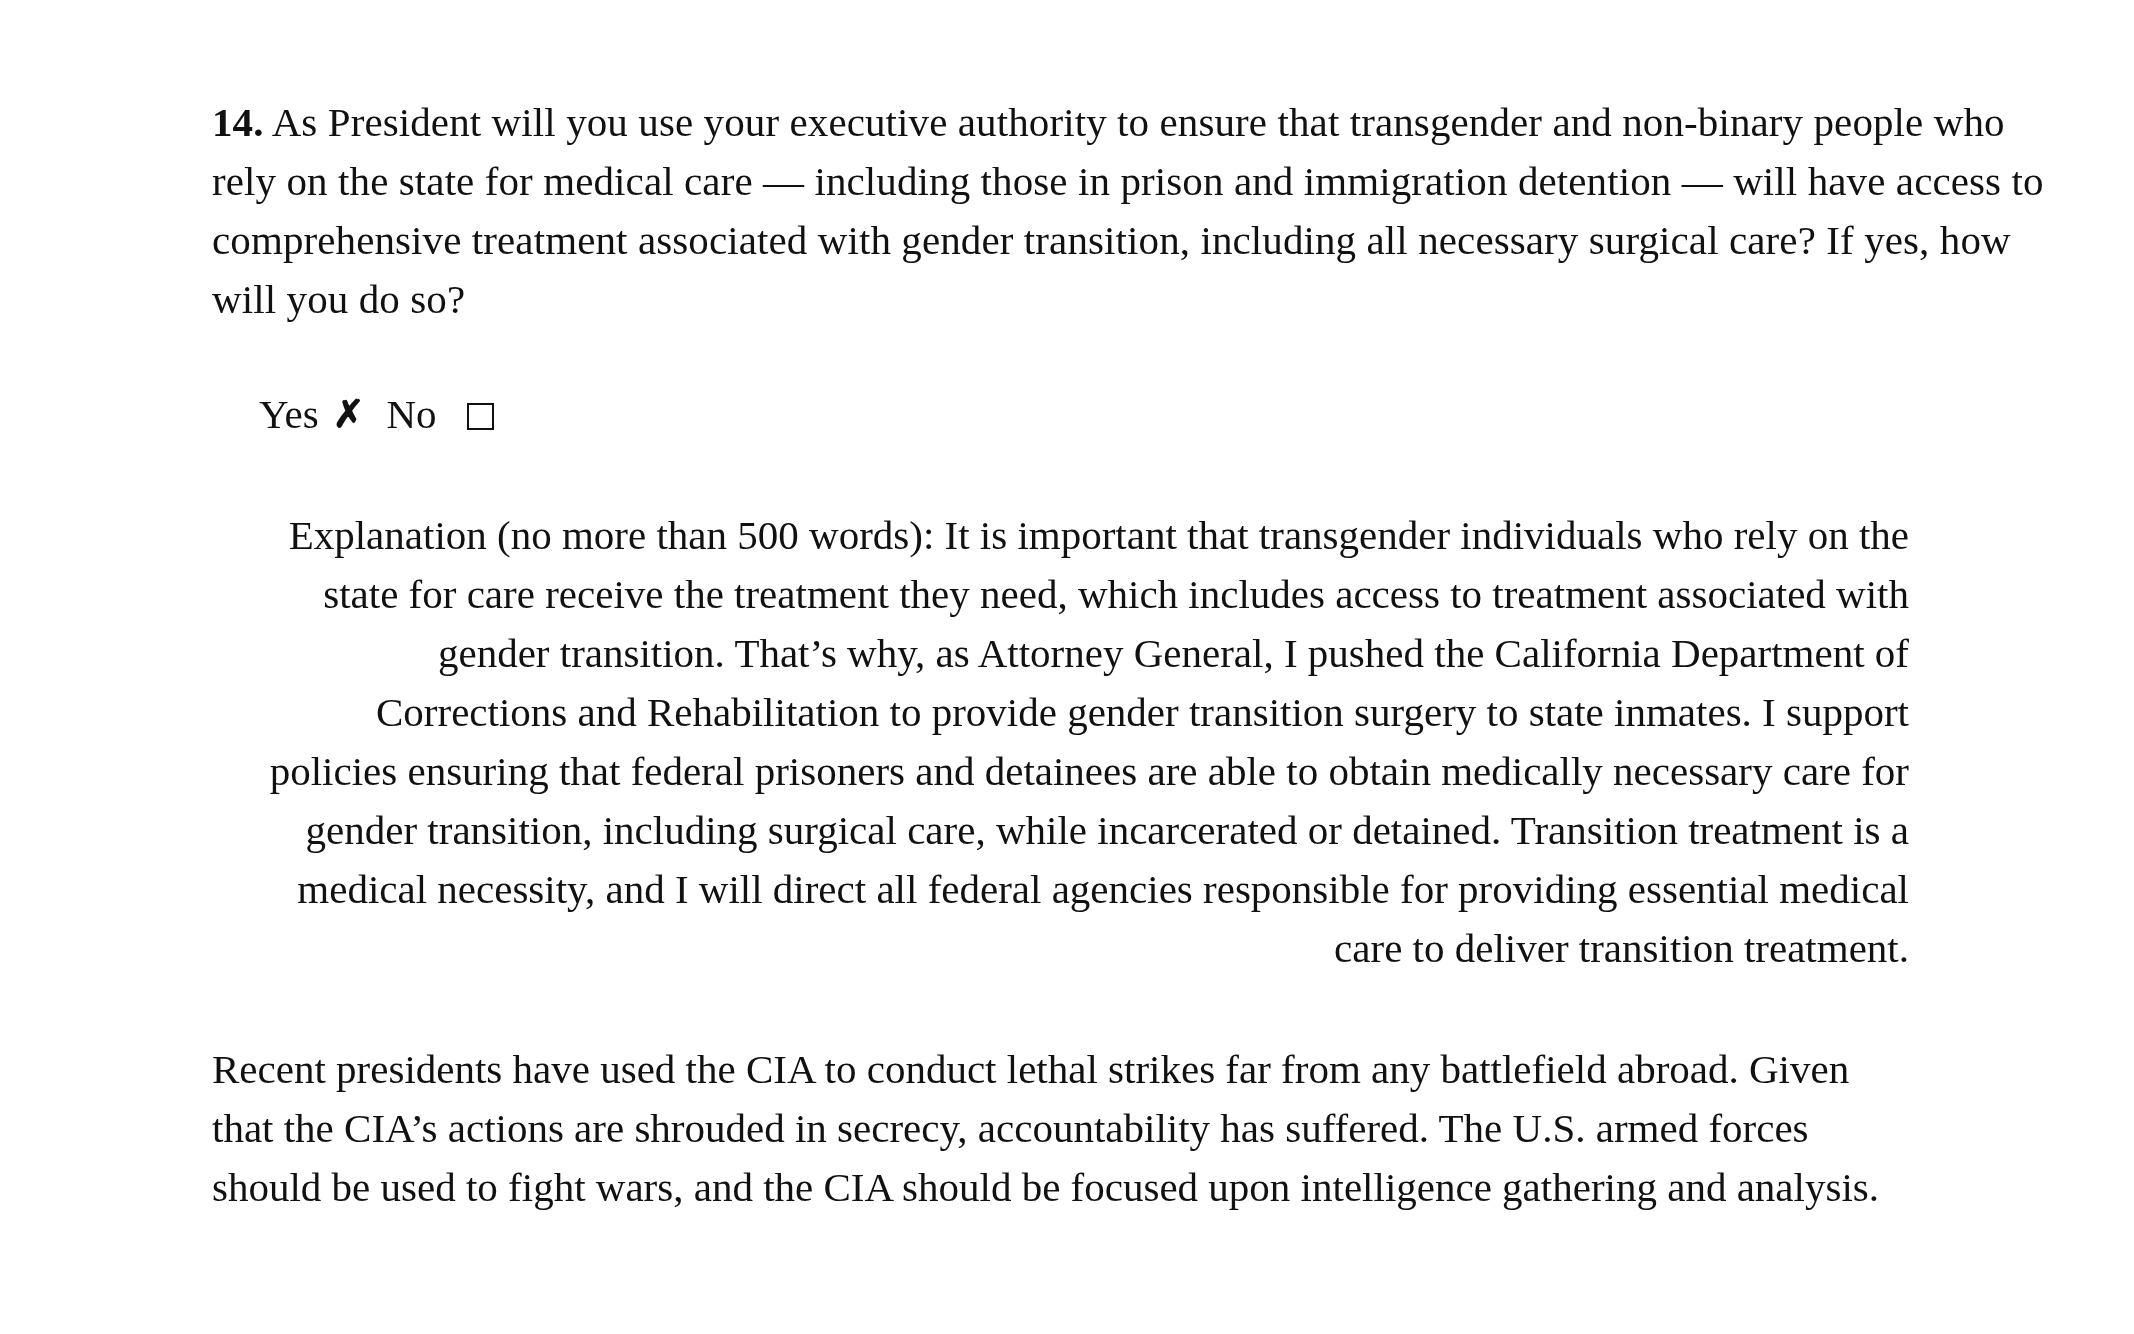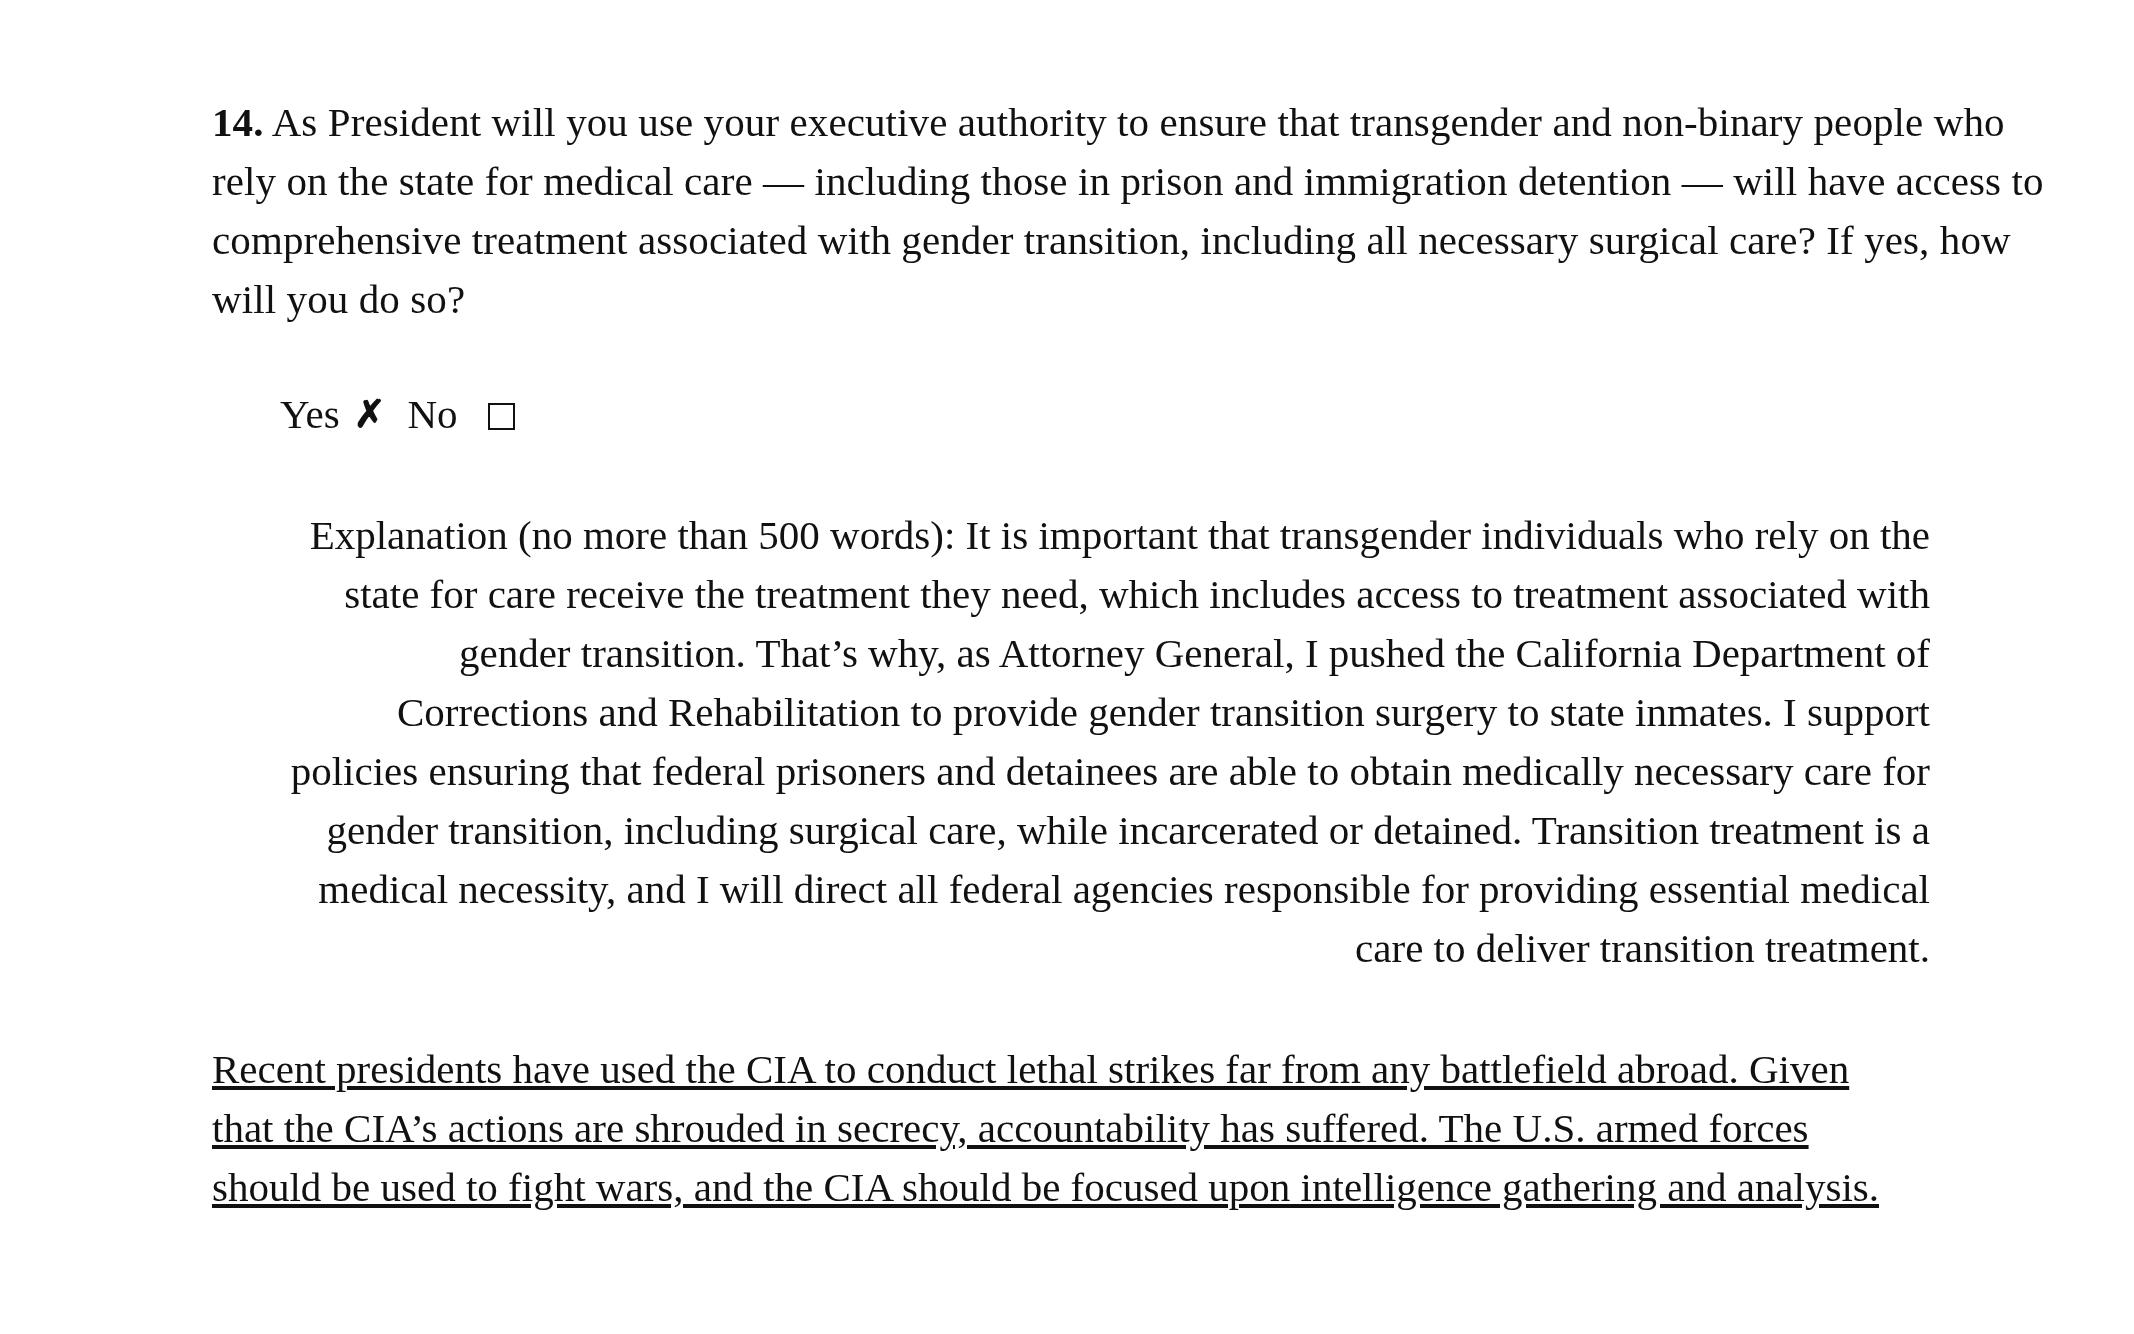--- a/index.html
+++ b/index.html
@@ -26,21 +26,21 @@
     line-height: 1.44;
     letter-spacing: 0.1px;
   }
   .q-number {
     font-weight: bold;
   }
   .q-text {
     font-weight: normal;
   }
   .indent {
-    margin-left: 68px;
+    margin-left: 47px;
   }
   .answer-line {
     margin-top: 56px;
     font-size: 41px;
     line-height: 1.44;
     display: flex;
     align-items: center;
     gap: 0;
   }
   .answer-line .lbl {
@@ -70,21 +70,20 @@
     font-size: 41px;
     line-height: 1.44;
     max-width: 1650px;
     text-align: right;
   }
   .closing {
     margin-top: 62px;
     font-size: 41px;
     line-height: 1.44;
     max-width: 1700px;
-    text-decoration: underline;
   }
 </style>
 </head>
 <body>
 
 <div class="page">
 
   <p class="q-block">
     <span class="q-number">14.</span>
     <span class="q-text">As President will you use your executive authority to ensure that transgender and non-binary people who rely on the state for medical care — including those in prison and immigration detention — will have access to comprehensive treatment associated with gender transition, including all necessary surgical care? If yes, how will you do so?</span>

